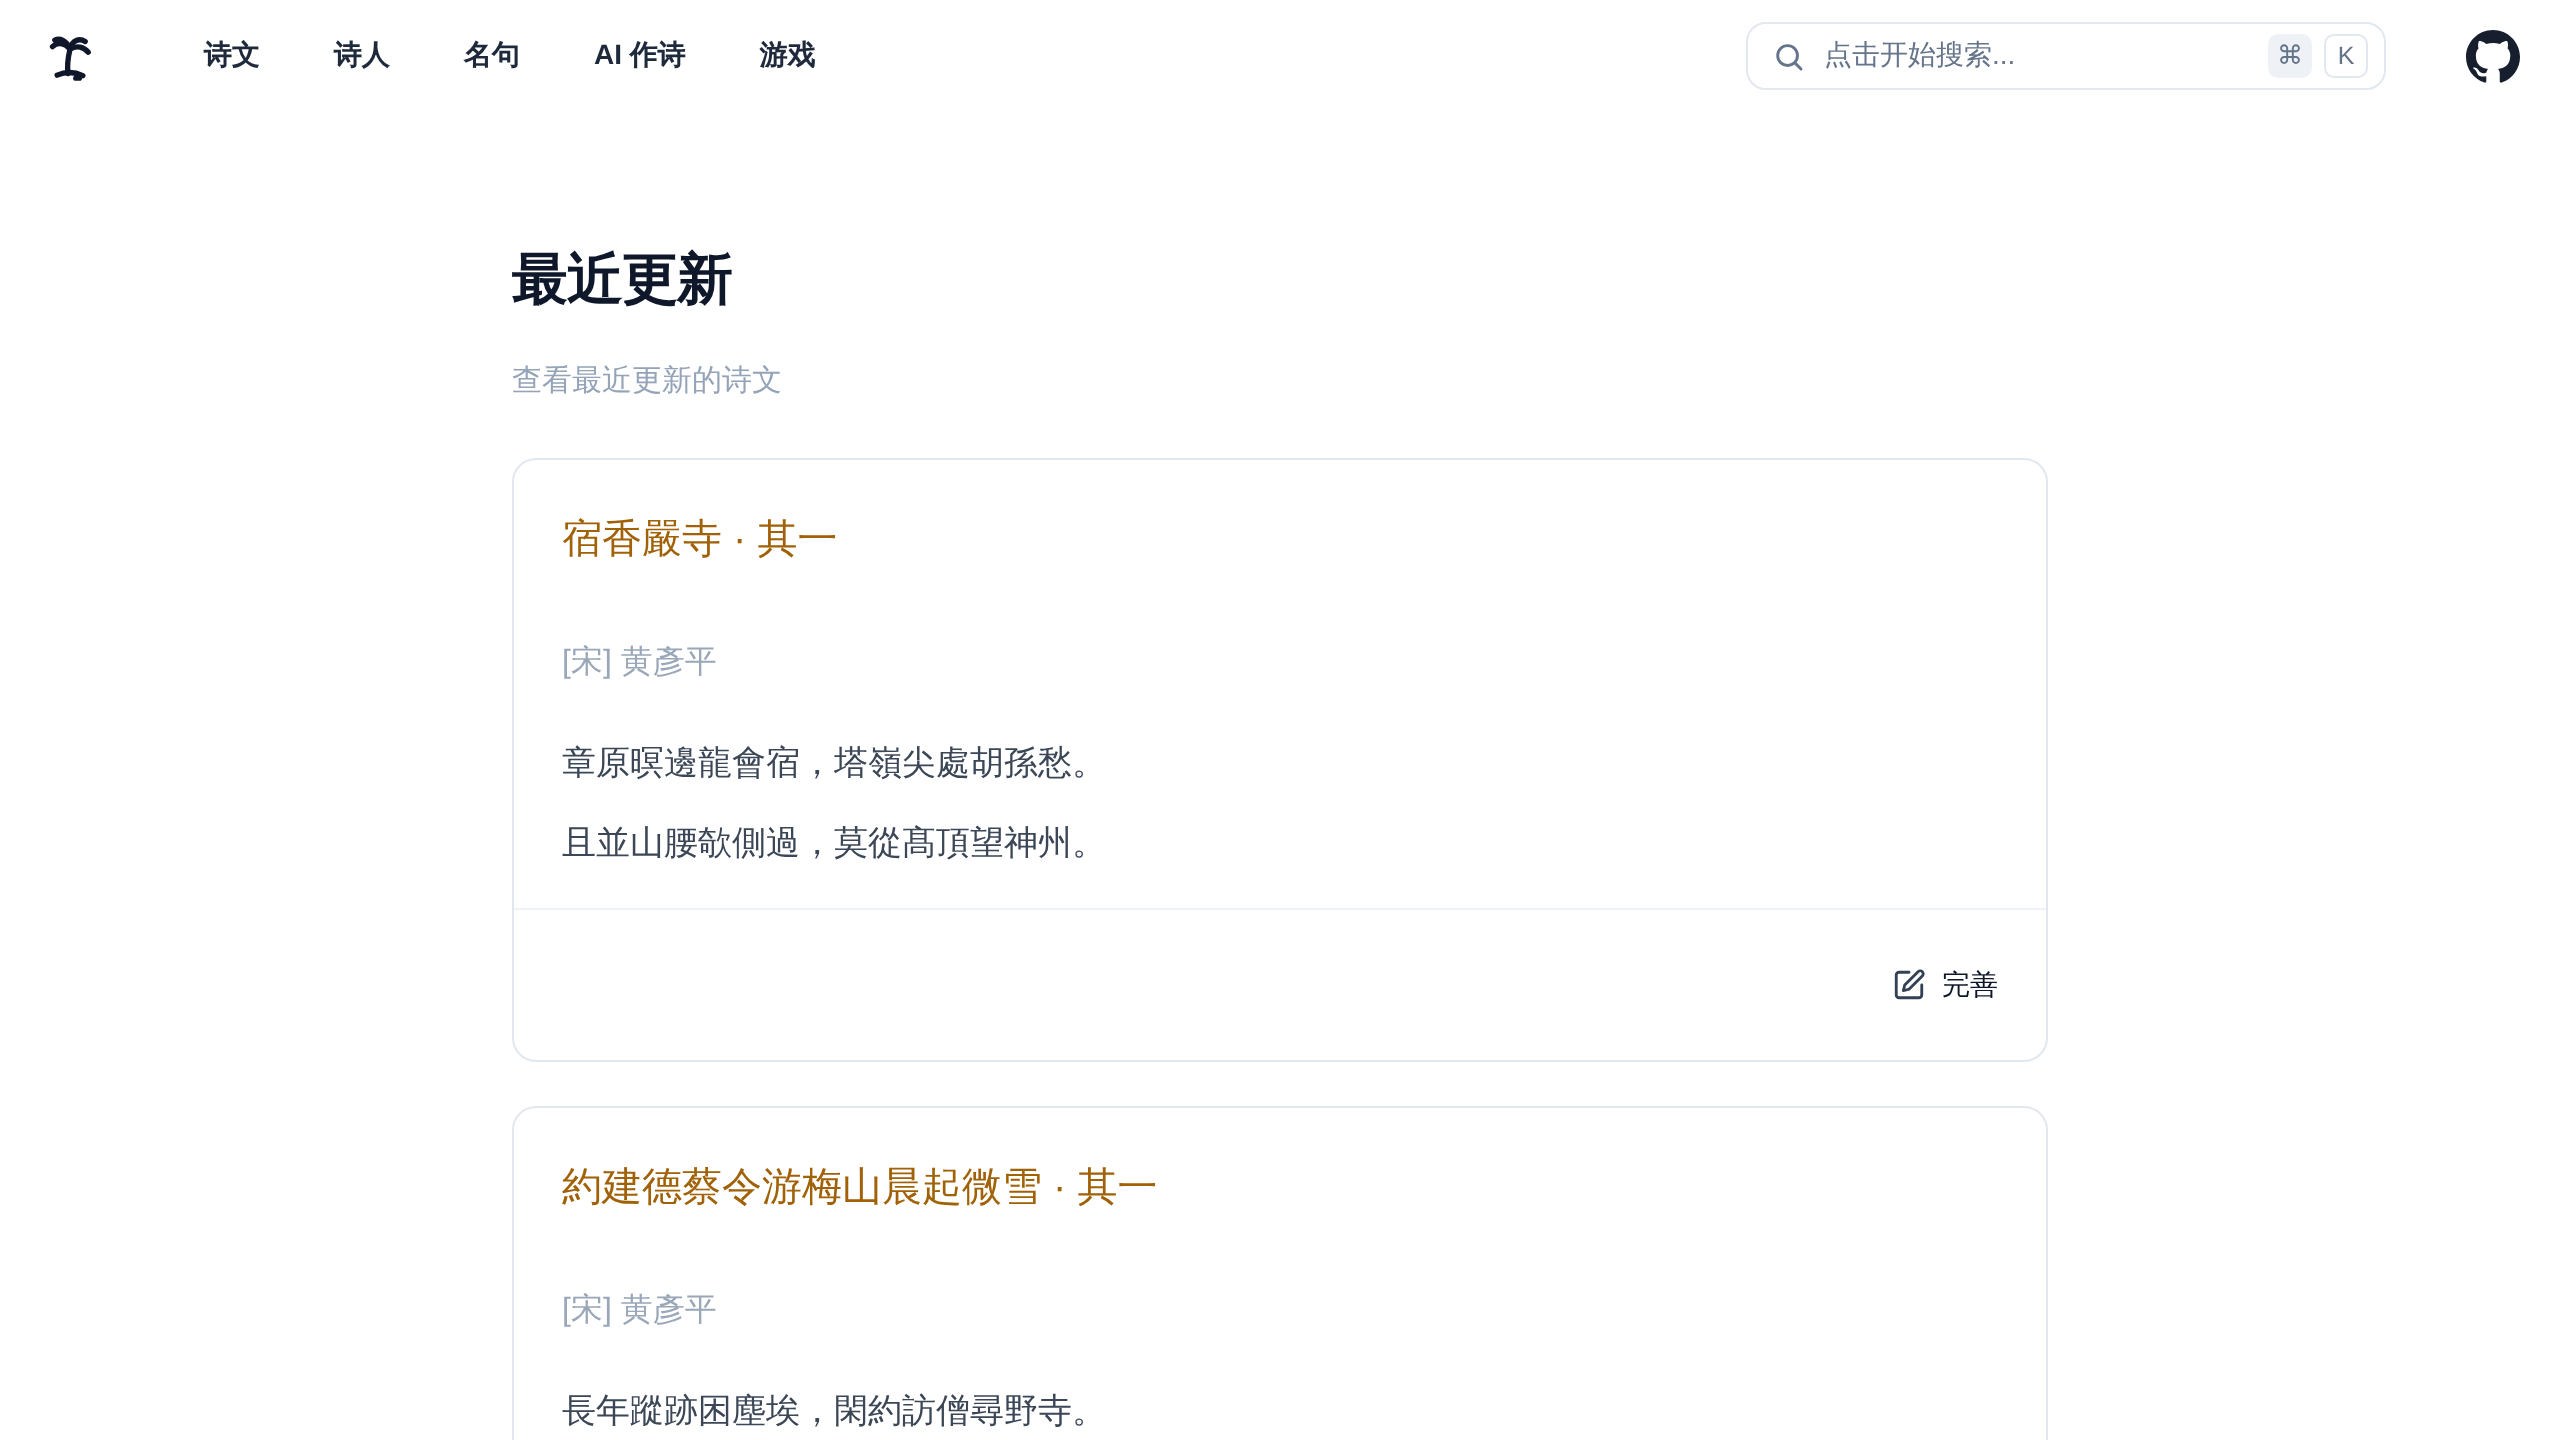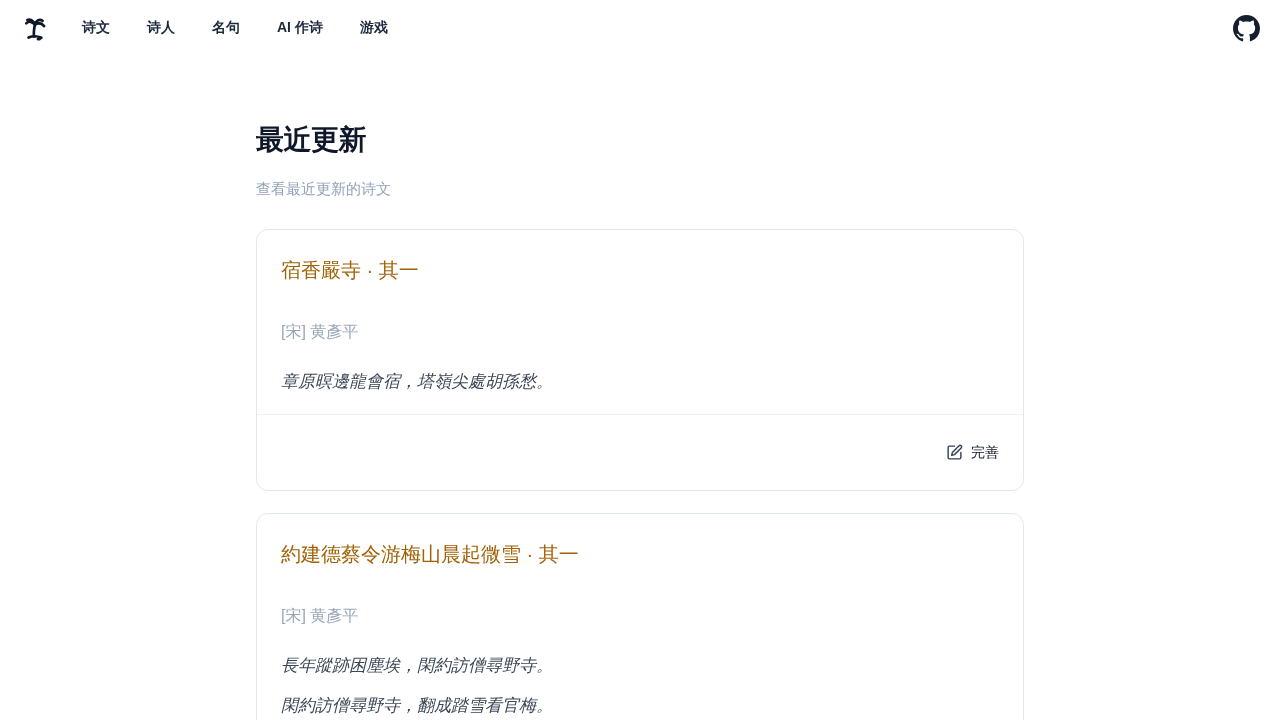--- a/index.html
+++ b/index.html
@@ -1,45 +1,45 @@
 <!DOCTYPE html>
 <html lang="zh"><head>
 <meta charset="utf-8">
 <style>
   * { margin:0; padding:0; box-sizing:border-box; }
   html,body { width:1280px; height:720px; overflow:hidden; background:#ffffff;
     font-family:"Liberation Sans","DejaVu Sans",sans-serif; color:#0f172a; }
 
   
-  .navbar { height:56px; display:flex; align-items:center; padding:0 20px; background:#fff; }
+  .navbar { height:56px; display:flex; align-items:center; padding:0 20px; background:#fff;gap:20px; }
   .logo { width:30px; height:30px; display:flex; align-items:center; justify-content:center; cursor:pointer; }
   .nav-links { display:flex; align-items:center; margin-left:32px; column-gap:37px; list-style:none; }
   .nav-link { font-size:14px; font-weight:600; color:#1e293b; cursor:pointer; white-space:nowrap; }
   .nav-spacer { flex:1; }
   .searchbox { width:320px; height:34px; border:1px solid #e2e8f0; border-radius:10px;
     display:flex; align-items:center; padding:0 8px 0 12px; background:#fff; cursor:text; }
   .searchbox .ph { margin-left:9px; font-size:14px; color:#64748b; flex:1; }
   .kbd { height:22px; min-width:22px; padding:0 4px; border-radius:5px; display:flex; align-items:center;
     justify-content:center; font-size:12.5px; color:#64748b; }
   .kbd.cmd { background:#eef2f6; margin-right:6px; font-size:13px; }
   .kbd.k  { background:#fff; border:1px solid #e2e8f0; }
   .gh { margin-left:20px; width:27px; height:27px; display:flex; align-items:center; justify-content:center; cursor:pointer; }
 
   
   .main { width:768px; margin:0 auto; }
   .page-title { margin-top:62px; font-size:28px; line-height:44px; font-weight:800;
     letter-spacing:-0.5px; color:#0f172a; }
-  .page-subtitle { margin-top:18px; font-size:15px; line-height:22px; color:#94a3b8;font-family:Liberation Mono, monospace; }
+  .page-subtitle { margin-top:18px; font-size:15px; line-height:22px; color:#94a3b8; }
 
   .card { margin-top:27px; border:1px solid #e2e8f0; border-radius:12px; background:#fff; }
   .card + .card { margin-top:22px; }
   .card-body { padding:26px 24px 22px; }
   .card-title { font-size:20px; line-height:28px; font-weight:500; color:#a16207; cursor:pointer; }
   .card-author { margin-top:36px; font-size:16px; line-height:24px; color:#9aa7b8; }
-  .card-lines { margin-top:28px;font-style:italic; }
+  .card-lines { margin-top:28px; }
   .card-lines p { font-size:17px; line-height:20px; color:#3b4656; }
   .card-lines p + p { margin-top:20px; }
   .card-footer { border-top:1px solid #eef2f5; height:76px; display:flex; align-items:center;
     justify-content:flex-end; padding:0 24px; }
   .improve-btn { display:flex; align-items:center; gap:8px; background:none; border:none;
     font-size:14px; color:#0f172a; cursor:pointer; font-family:inherit; }
   svg { display:block; }
 </style>
 </head>
 <body>
@@ -59,39 +59,51 @@
     </span>
   </div>
   <ul class="nav-links">
     <li class="nav-link">诗文</li>
     <li class="nav-link">诗人</li>
     <li class="nav-link">名句</li>
     <li class="nav-link">AI 作诗</li>
     <li class="nav-link">游戏</li>
   </ul>
   <div class="nav-spacer"></div>
+  <div class="searchbox">
+    <span>
+      <svg width="17" height="17" viewBox="0 0 24 24" fill="none" stroke="#64748b" stroke-width="2" stroke-linecap="round">
+        <circle cx="11" cy="11" r="7"></circle>
+        <path d="m20.5 20.5-4-4"></path>
+      </svg>
+    </span>
+    <span class="ph">点击开始搜索...</span>
+    <span class="kbd cmd">⌘</span>
+    <span class="kbd k">K</span>
+  </div>
   <div class="gh">
     <span>
       <svg width="27" height="27" viewBox="0 0 16 16" fill="#171f2e">
         <path d="M8 0C3.58 0 0 3.58 0 8c0 3.54 2.29 6.53 5.47 7.59.4.07.55-.17.55-.38 0-.19-.01-.82-.01-1.49-2.01.37-2.53-.49-2.69-.94-.09-.23-.48-.94-.82-1.13-.28-.15-.68-.52-.01-.53.63-.01 1.08.58 1.23.82.72 1.21 1.87.87 2.33.66.07-.52.28-.87.51-1.07-1.78-.2-3.64-.89-3.64-3.95 0-.87.31-1.59.82-2.15-.08-.2-.36-1.02.08-2.12 0 0 .67-.21 2.2.82.64-.18 1.32-.27 2-.27.68 0 1.36.09 2 .27 1.53-1.04 2.2-.82 2.2-.82.44 1.1.16 1.92.08 2.12.51.56.82 1.27.82 2.15 0 3.07-1.87 3.75-3.65 3.95.29.25.54.73.54 1.48 0 1.07-.01 1.93-.01 2.2 0 .21.15.46.55.38A8.012 8.012 0 0 0 16 8c0-4.42-3.58-8-8-8z"></path>
       </svg>
     </span>
   </div>
 </header>
 
 <main class="main">
   <h1 class="page-title">最近更新</h1>
   <p class="page-subtitle">查看最近更新的诗文</p>
 
   <section class="card">
     <div class="card-body">
       <h2 class="card-title">宿香嚴寺 · 其一</h2>
       <p class="card-author">[宋] 黄彥平</p>
       <div class="card-lines">
         <p>章原暝邊龍會宿，塔嶺尖處胡孫愁。</p>
+        <p>且並山腰欹側過，莫從髙頂望神州。</p>
       </div>
     </div>
     <div class="card-footer">
       <button class="improve-btn">
         <span>
           <svg width="17" height="17" viewBox="0 0 24 24" fill="none" stroke="#334155" stroke-width="2" stroke-linecap="round" stroke-linejoin="round">
             <path d="M12 3H5a2 2 0 0 0-2 2v14a2 2 0 0 0 2 2h14a2 2 0 0 0 2-2v-7"></path>
             <path d="M18.4 2.6a2.1 2.1 0 1 1 3 3L12 15l-4 1 1-4Z"></path>
           </svg>
         </span>

